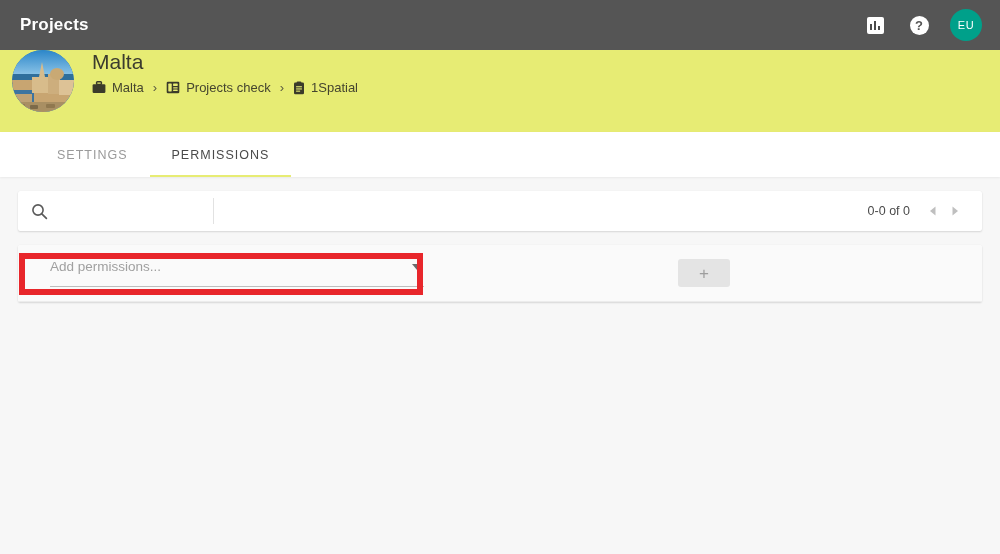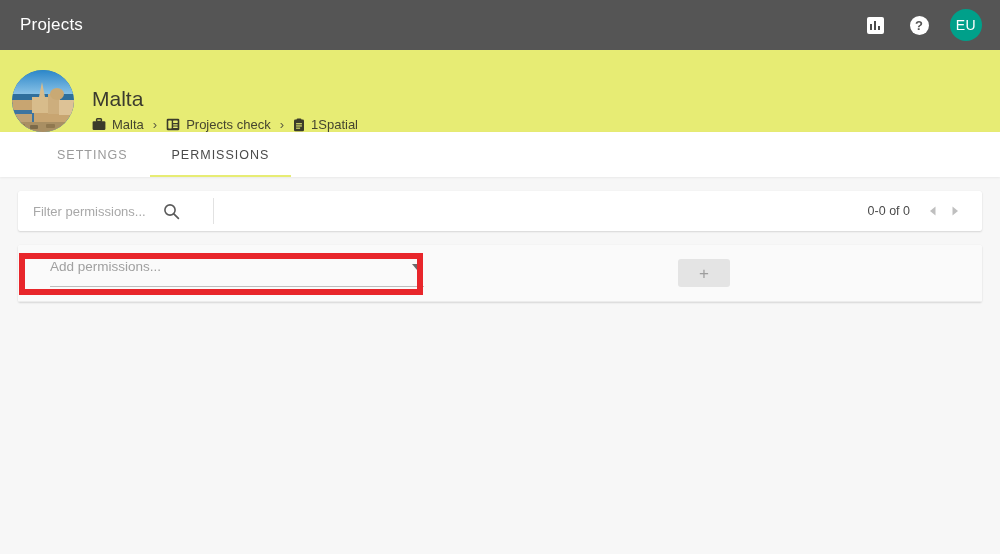--- a/index.html
+++ b/index.html
@@ -21,20 +21,21 @@
     background: #555555;
     display: flex;
     align-items: center;
     padding: 0 18px 0 20px;
     box-sizing: border-box;
   }
   .appbar-title {
     color: #ffffff;
     font-size: 17px;
     letter-spacing: .2px;
+    font-weight: bold;
   }
   .appbar-spacer { flex: 1 1 auto; }
   .appbar-actions {
     display: flex;
     align-items: center;
     gap: 18px;
   }
   .icon-btn {
     width: 26px;
     height: 26px;
@@ -70,34 +71,34 @@
     display: flex;
     align-items: center;
     justify-content: center;
     line-height: 1;
   }
   .avatar-initials {
     width: 32px; height: 32px;
     border-radius: 50%;
     background: #00a08a;
     color: #ffffff;
-    font-size: 14px;
+    font-size: 11px;
     display: flex;
     align-items: center;
     justify-content: center;
     letter-spacing: .5px;
     cursor: pointer;
   }
 
   
   .banner {
     height: 82px;
     background: #e7ec74;
     display: flex;
-    align-items: flex-end;
+    align-items: flex-start;
     padding-left: 12px;
     box-sizing: border-box;
   }
   .project-photo {
     width: 62px; height: 62px;
     border-radius: 50%;
     overflow: hidden;
     flex: none;
     position: relative;
     background: #2f7fb5;
@@ -391,21 +392,20 @@
   </div>
   <div class="tab active">
     <span>PERMISSIONS</span>
   </div>
 </div>
 
 <div class="content">
 
   <div class="card filter-card">
     <div class="filter-left">
-      <input class="filter-input" type="text" placeholder="Filter permissions..." style="">
       <span class="search-icon">
         <svg width="17" height="17" viewBox="0 0 17 17">
           <circle cx="7" cy="7" r="5.1" fill="none" stroke="#5a5a5a" stroke-width="1.6"></circle>
           <line x1="10.8" y1="10.8" x2="15.4" y2="15.4" stroke="#5a5a5a" stroke-width="1.7" stroke-linecap="round"></line>
         </svg>
       </span>
     </div>
     <div class="vdivider"></div>
     <div class="filter-spacer"></div>
     <div class="paging">

